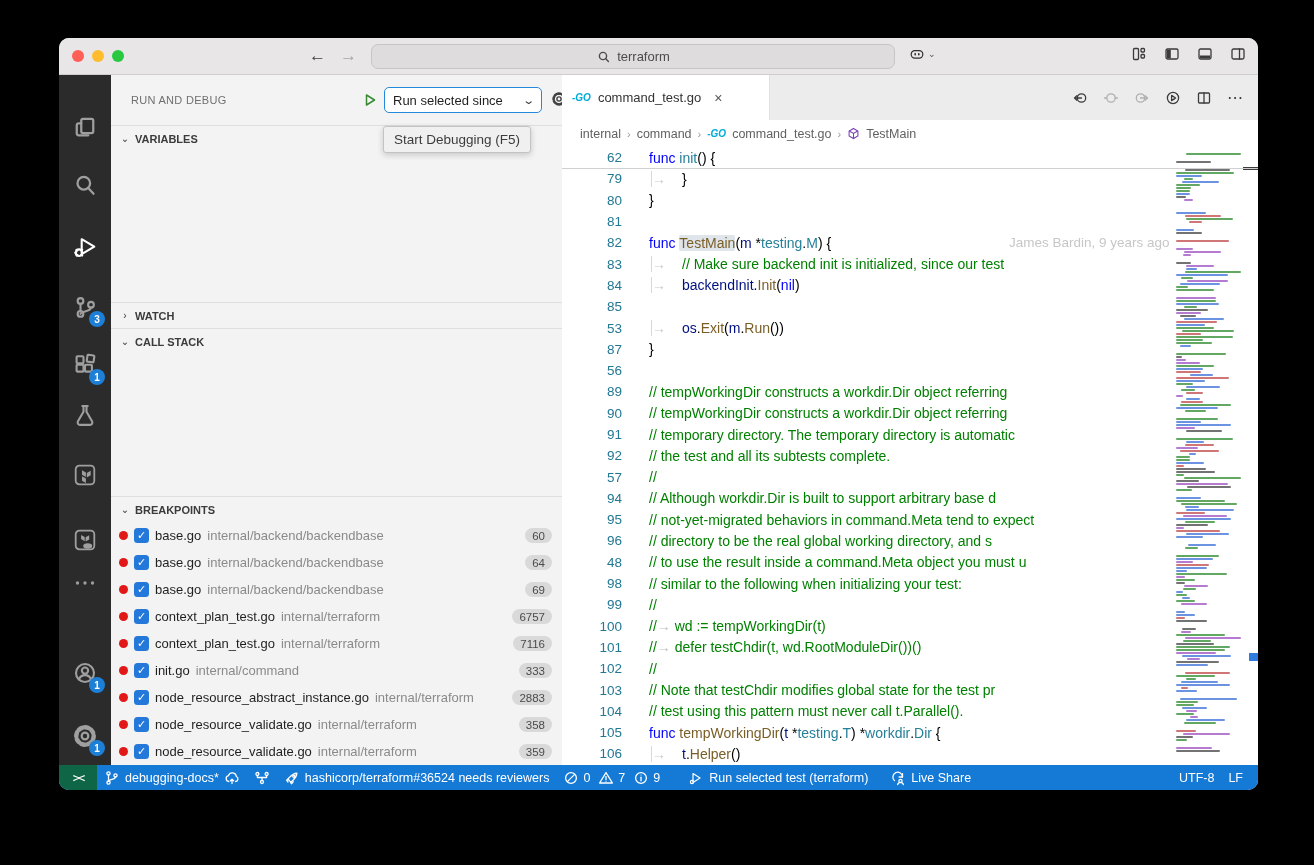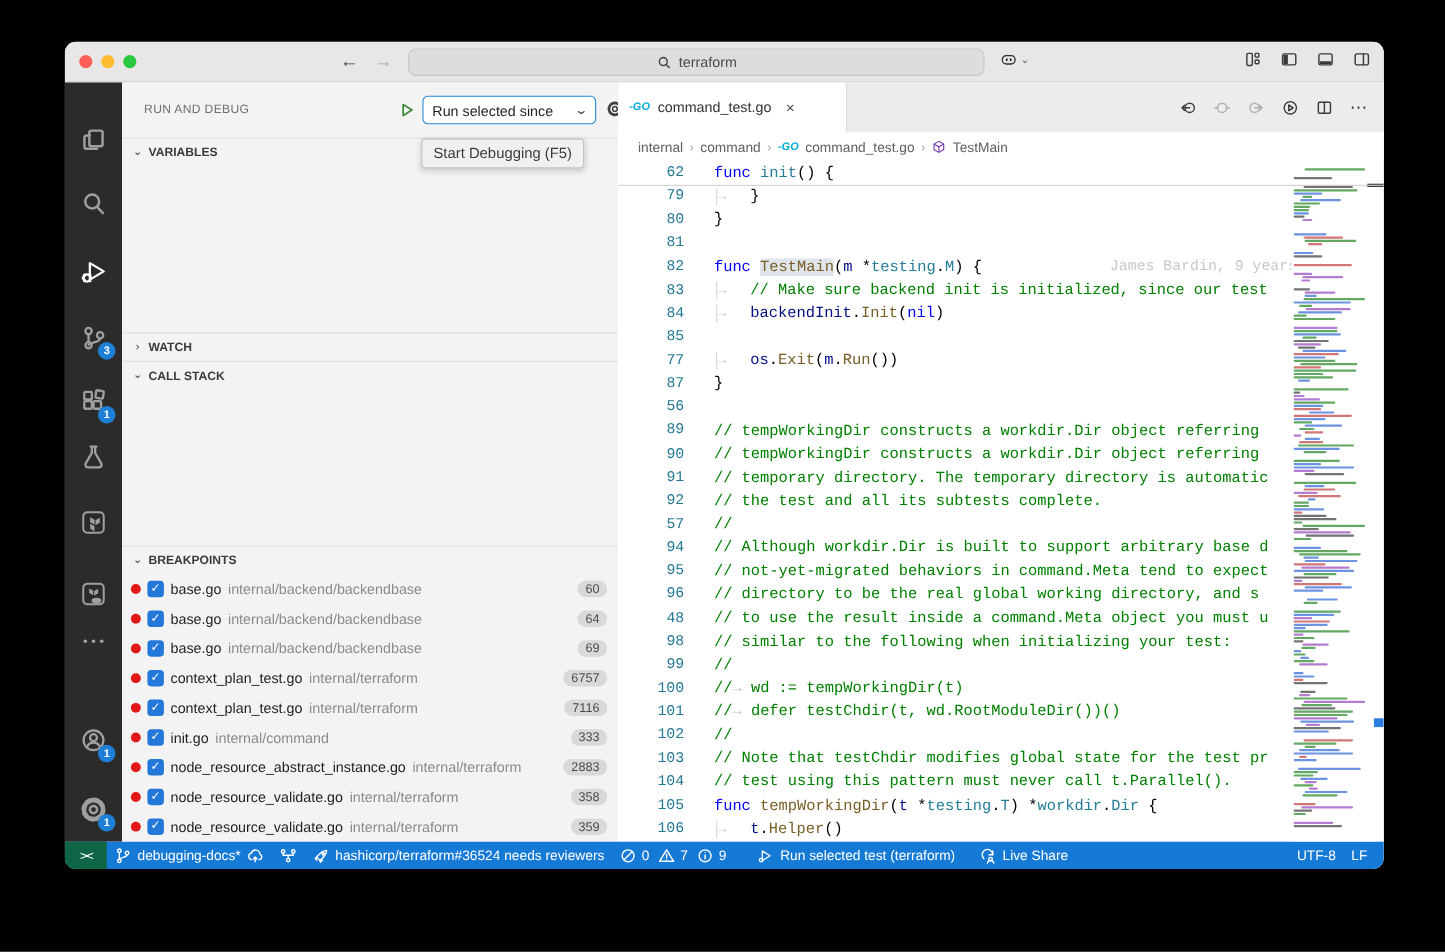--- a/index.html
+++ b/index.html
@@ -55,21 +55,21 @@
   .editor{flex:1;display:flex;flex-direction:column;min-width:0;background:#fff;position:relative;}
   .tabbar{height:45px;background:#ececec;display:flex;position:relative;flex:none;}
   .tab{width:208px;background:#fff;display:flex;align-items:center;padding:0 10px;gap:7px;font-size:13px;color:#333;
     border-right:1px solid #e0e0e0;}
   .go-logo{color:#00ADD8;font-weight:bold;font-size:10px;font-style:italic;letter-spacing:0;white-space:nowrap;}
   .tab-close{margin-left:6px;color:#555;font-size:14px;}
   .ed-actions{position:absolute;right:14px;top:13px;display:flex;gap:15px;color:#3c3c3c;align-items:center;}
   .ed-actions .faded{color:#b0b0b0;}
   .breadcrumbs{height:27px;display:flex;align-items:center;font-size:12.5px;color:#616161;gap:6px;padding-left:18px;flex:none;background:#fff;}
   .bc-sep{color:#9a9a9a;font-size:11px;}
-  .codearea{position:relative;flex:1;overflow:hidden;font-family:Liberation Mono, monospace;font-size:14px;}
+  .codearea{position:relative;flex:1;overflow:hidden;font-family:Liberation Sans, sans-serif;font-size:14px;}
   .code-scroll{position:absolute;left:0;top:0;right:84px;bottom:0;overflow:hidden;}
   .code-row{height:21.3px;display:flex;align-items:center;white-space:pre;position:relative;}
   .gutter{width:60px;text-align:right;color:#237893;flex:none;font-size:13.5px;}
   .gut-sp{width:27px;flex:none;}
   .indent{display:inline-block;width:33px;color:#c9c9c9;border-left:1px solid transparent;}
   .indent.g{border-left:1px solid #d8d8d8;margin-left:2px;width:31px;}
   .sticky{background:#fff;z-index:5;position:relative;}
   .sticky-border{position:absolute;left:0;right:0;top:21px;height:1px;background:#d0d0d0;z-index:6;}
   .tk-k{color:#0000ff;} .tk-f{color:#795e26;} .tk-v{color:#001080;} .tk-t{color:#267f99;}
   .tk-c{color:#008000;} .tk-p{color:#000;} .tk-w{color:#bdbdbd;}
@@ -427,21 +427,21 @@
       <div class="codearea">
         <div class="code-scroll" id="code-scroll">
             <div class="code-row sticky"><span class="gutter">62</span><span class="gut-sp"></span><span class="tk-k">func </span><span class="tk-t">init</span><span class="tk-p">() {</span></div>
             <div class="code-row"><span class="gutter">79</span><span class="gut-sp"></span><span class="indent g">→</span><span class="tk-p">}</span></div>
             <div class="code-row"><span class="gutter">80</span><span class="gut-sp"></span><span class="tk-p">}</span></div>
             <div class="code-row"><span class="gutter">81</span><span class="gut-sp"></span></div>
             <div class="code-row"><span class="gutter">82</span><span class="gut-sp"></span><span class="tk-k">func </span><span class="tk-f tk-hl">TestMain</span><span class="tk-p">(</span><span class="tk-v">m</span><span class="tk-p"> *</span><span class="tk-t">testing</span><span class="tk-p">.</span><span class="tk-t">M</span><span class="tk-p">) {</span><span class="blame">James Bardin, 9 years ago</span></div>
             <div class="code-row"><span class="gutter">83</span><span class="gut-sp"></span><span class="indent g">→</span><span class="tk-c">// Make sure backend init is initialized, since our test</span></div>
             <div class="code-row"><span class="gutter">84</span><span class="gut-sp"></span><span class="indent g">→</span><span class="tk-v">backendInit</span><span class="tk-p">.</span><span class="tk-f">Init</span><span class="tk-p">(</span><span class="tk-k">nil</span><span class="tk-p">)</span></div>
             <div class="code-row"><span class="gutter">85</span><span class="gut-sp"></span><span class="indent g"></span></div>
-            <div class="code-row"><span class="gutter">77</span><span class="gut-sp"></span><span class="indent g">→</span><span class="tk-v">os</span><span class="tk-p">.</span><span class="tk-f">Exit</span><span class="tk-p">(</span><span class="tk-v">m</span><span class="tk-p">.</span><span class="tk-f">Run</span><span class="tk-p">())</span></div>
+            <div class="code-row"><span class="gutter">53</span><span class="gut-sp"></span><span class="indent g">→</span><span class="tk-v">os</span><span class="tk-p">.</span><span class="tk-f">Exit</span><span class="tk-p">(</span><span class="tk-v">m</span><span class="tk-p">.</span><span class="tk-f">Run</span><span class="tk-p">())</span></div>
             <div class="code-row"><span class="gutter">87</span><span class="gut-sp"></span><span class="tk-p">}</span></div>
             <div class="code-row"><span class="gutter">56</span><span class="gut-sp"></span></div>
             <div class="code-row"><span class="gutter">89</span><span class="gut-sp"></span><span class="tk-c">// tempWorkingDir constructs a workdir.Dir object referring</span></div>
             <div class="code-row"><span class="gutter">90</span><span class="gut-sp"></span><span class="tk-c">// tempWorkingDir constructs a workdir.Dir object referring</span></div>
             <div class="code-row"><span class="gutter">91</span><span class="gut-sp"></span><span class="tk-c">// temporary directory. The temporary directory is automatic</span></div>
             <div class="code-row"><span class="gutter">92</span><span class="gut-sp"></span><span class="tk-c">// the test and all its subtests complete.</span></div>
             <div class="code-row"><span class="gutter">57</span><span class="gut-sp"></span><span class="tk-c">//</span></div>
             <div class="code-row"><span class="gutter">94</span><span class="gut-sp"></span><span class="tk-c">// Although workdir.Dir is built to support arbitrary base d</span></div>
             <div class="code-row"><span class="gutter">95</span><span class="gut-sp"></span><span class="tk-c">// not-yet-migrated behaviors in command.Meta tend to expect</span></div>
             <div class="code-row"><span class="gutter">96</span><span class="gut-sp"></span><span class="tk-c">// directory to be the real global working directory, and s</span></div>

